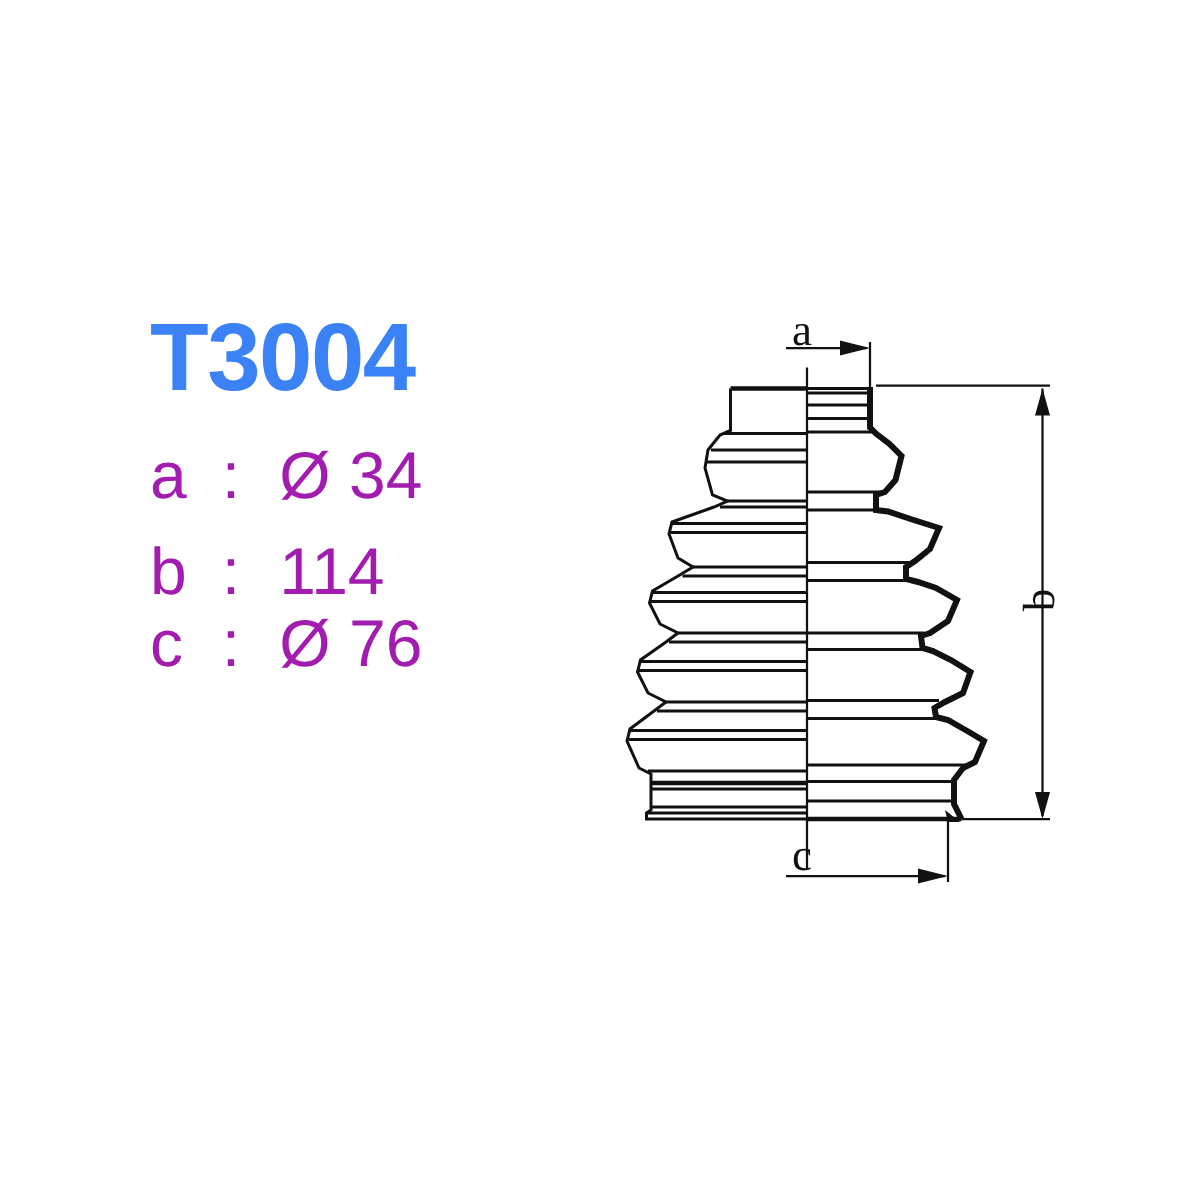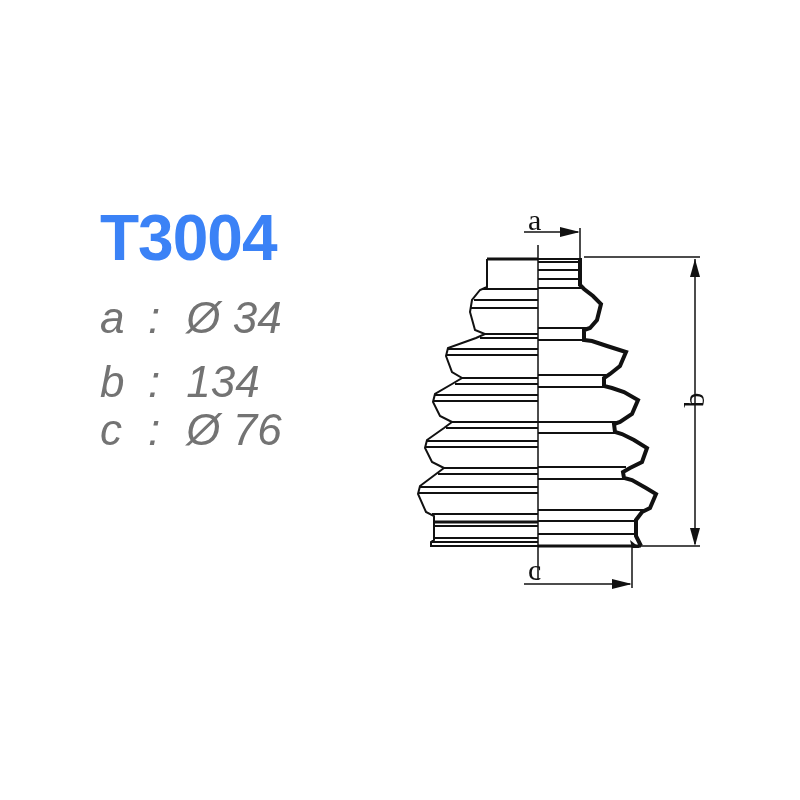--- a/index.html
+++ b/index.html
@@ -1,36 +1,36 @@
 <!DOCTYPE html>
 <html><head>
 <meta charset="utf-8">
 <style>
   html,body{margin:0;padding:0;background:#ffffff;}
   body{width:800px;height:800px;position:relative;overflow:hidden;font-family:"Liberation Sans",sans-serif;}
   .title{position:absolute;left:100px;top:206px;font-size:64px;font-weight:bold;color:#3b82f6;letter-spacing:-1px;line-height:1;}
-  .spec{position:absolute;left:100px;font-size:44px;color:#737373;line-height:1;font-style:italic;}
+  .spec{position:absolute;left:100px;font-size:44px;color:#a21caf;line-height:1;}
   .spec .k{display:inline-block;width:34px;}
   .spec .c{display:inline-block;width:40px;text-align:center;}
   svg{position:absolute;left:0;top:0;}
   .lbl{font-family:"Liberation Serif",serif;font-size:30px;fill:#111;}
 </style>
 </head>
 <body>
 
 <div class="title">T3004</div>
 
 <div class="spec" style="top:296px">
   <span class="k">a</span><span class="c">:</span>
   <span>Ø</span>
   <span>34</span>
 </div>
 <div class="spec" style="top:360px">
   <span class="k">b</span><span class="c">:</span>
-  <span>134</span>
+  <span>114</span>
 </div>
 <div class="spec" style="top:408px">
   <span class="k">c</span><span class="c">:</span>
   <span>Ø</span>
   <span>76</span>
 </div>
 
 <svg width="800" height="800" viewBox="0 0 800 800">
   <g fill="none" stroke="#111" stroke-width="2">
 

